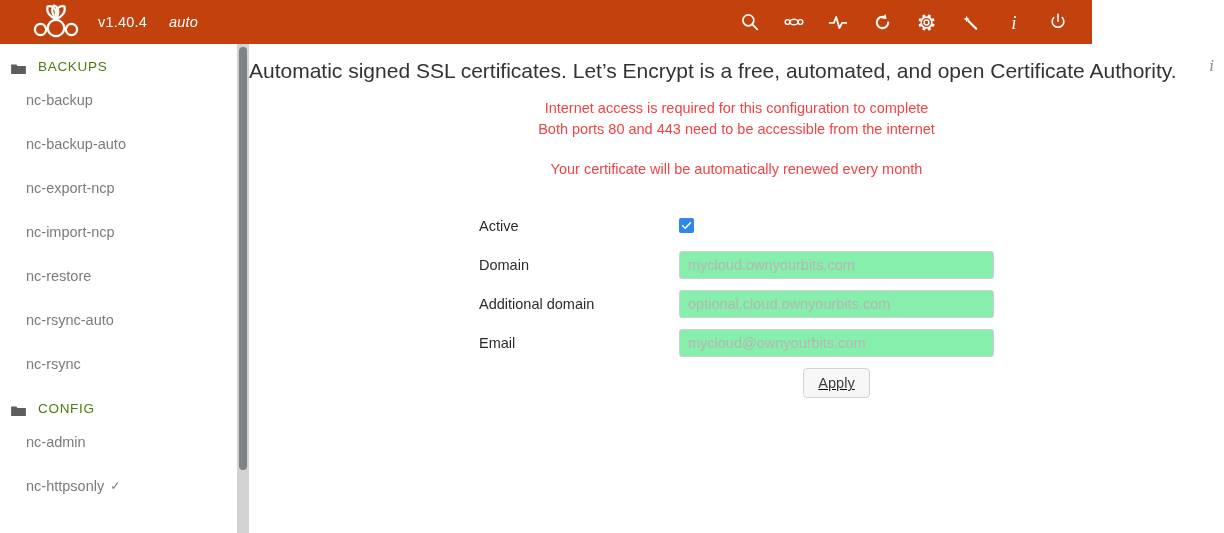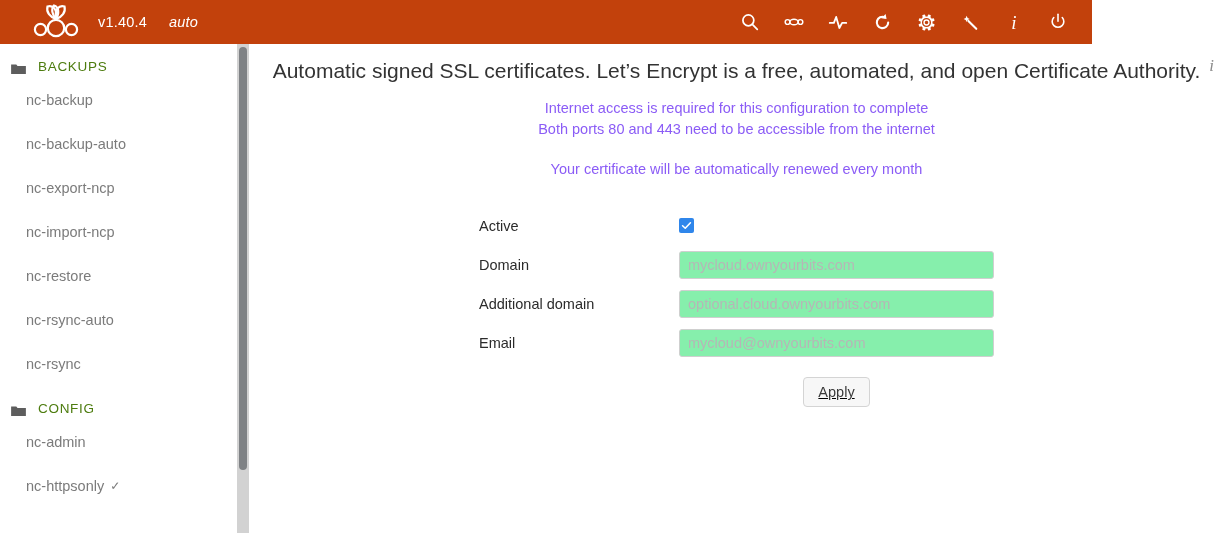--- a/index.html
+++ b/index.html
@@ -78,33 +78,33 @@
   }
 
   
   #content {
     position: absolute; top: 44px; left: 249px;
     width: 975px; height: 489px;
     background: #ffffff;
   }
   #page-heading {
     position: absolute; top: 15px; left: 0; width: 975px;
-    text-align: center;
+    text-align: left;
     font-size: 21px; color: #333333; font-weight: normal;
     font-family: "Liberation Sans", sans-serif;
     white-space: nowrap;
   }
   #heading-info {
     position: absolute; top: 12px; right: 10px;
     font-family: "Liberation Serif", serif; font-style: italic;
     font-size: 17px; color: #8b8b8b; cursor: pointer;
   }
   .lead-line {
     position: absolute; left: 0; width: 975px; text-align: center;
-    font-size: 14.5px; color: #8b5cf6;
+    font-size: 14.5px; color: #ef4444;
   }
   #lead-1 { top: 56px; }
   #lead-2 { top: 77px; }
   #lead-3 { top: 117px; }
 
   
   #form {
     position: absolute; top: 162px; left: 0; width: 975px;
   }
   .form-row {
@@ -129,21 +129,21 @@
   input.text-field::placeholder { color: #b6b6b6; }
   .checkbox-box {
     width: 15px; height: 15px; border-radius: 2px;
     background: #2f86eb;
     display: flex; align-items: center; justify-content: center;
     cursor: pointer;
   }
   .checkbox-box svg { display: block; }
   #apply-row {
     display: flex; justify-content: center; 
-    margin-top: 15px;
+    margin-top: 6px;
     text-decoration: underline;
   }
   #apply-button {
     margin-left: 200px;
     min-width: 62px; height: 30px;
     background: #f7f7f7; border: 1px solid #d4d4d4; border-radius: 4px;
     color: #3a3a3a; font-size: 14.5px;
     font-family: "Liberation Sans", sans-serif;
     cursor: pointer; padding: 0 14px;
   }

